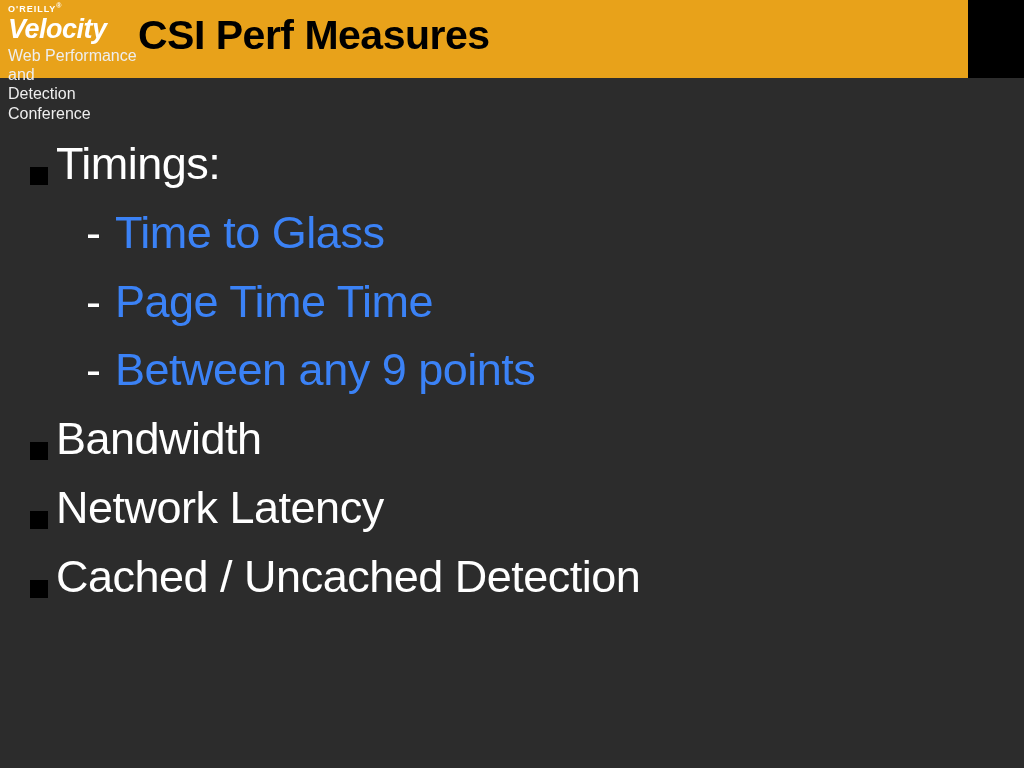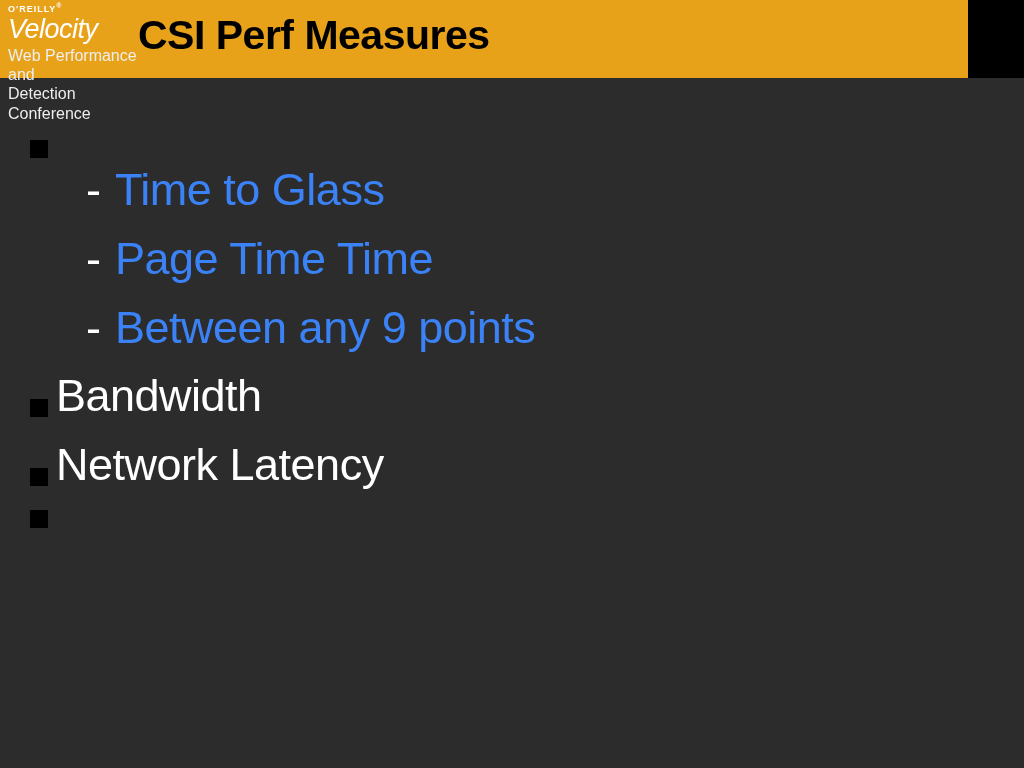--- a/index.html
+++ b/index.html
@@ -42,21 +42,21 @@
   }
   .oreilly {
     font-size: 9px;
     letter-spacing: 1px;
     font-weight: bold;
     color: #fff;
   }
   .oreilly sup { font-size: 7px; }
   .velocity {
     font-size: 27px;
-    font-weight: normal;
+    font-weight: bold;
     font-style: italic;
     letter-spacing: -0.5px;
     line-height: 1.0;
     margin-top: 2px;
   }
   .tagline {
     font-size: 16px;
     line-height: 1.2;
     margin-top: 3px;
     color: #eee;
@@ -127,20 +127,21 @@
   </div>
   <div class="slide-title">CSI Perf Measures</div>
   <div class="header-slant"></div>
   <div class="header-black"></div>
 </div>
 
 <div class="content">
 
   <div class="bullet-row">
     <span class="square-bullet"></span>
+    <span class="bullet-text">Timings:</span>
   </div>
   <div class="sub-row">
     <span class="dash">-</span>
     <span class="sub-text">Time to Glass</span>
   </div>
   <div class="sub-row">
     <span class="dash">-</span>
     <span class="sub-text">Page Time Time</span>
   </div>
   <div class="sub-row">
@@ -153,15 +154,16 @@
     <span class="bullet-text">Bandwidth</span>
   </div>
 
   <div class="bullet-row">
     <span class="square-bullet"></span>
     <span class="bullet-text">Network Latency</span>
   </div>
 
   <div class="bullet-row">
     <span class="square-bullet"></span>
+    <span class="bullet-text">Cached / Uncached Detection</span>
   </div>
 
 </div>
 
 </body></html>

